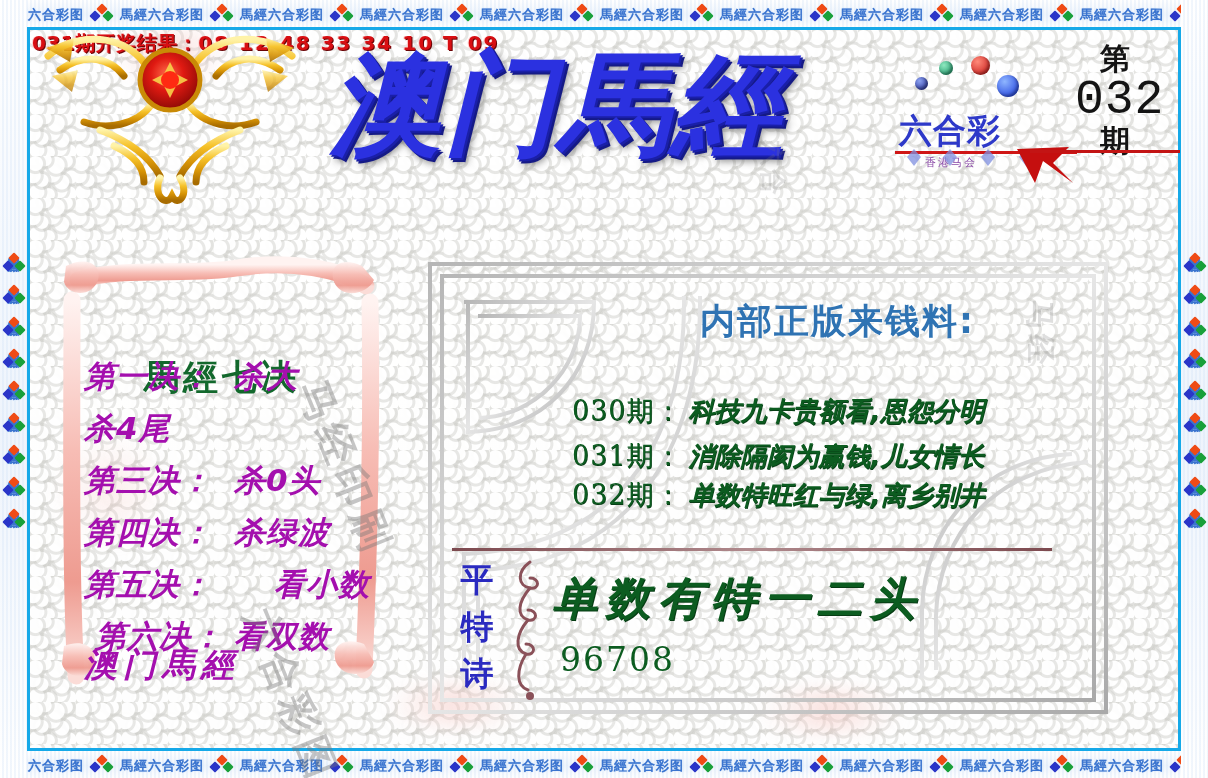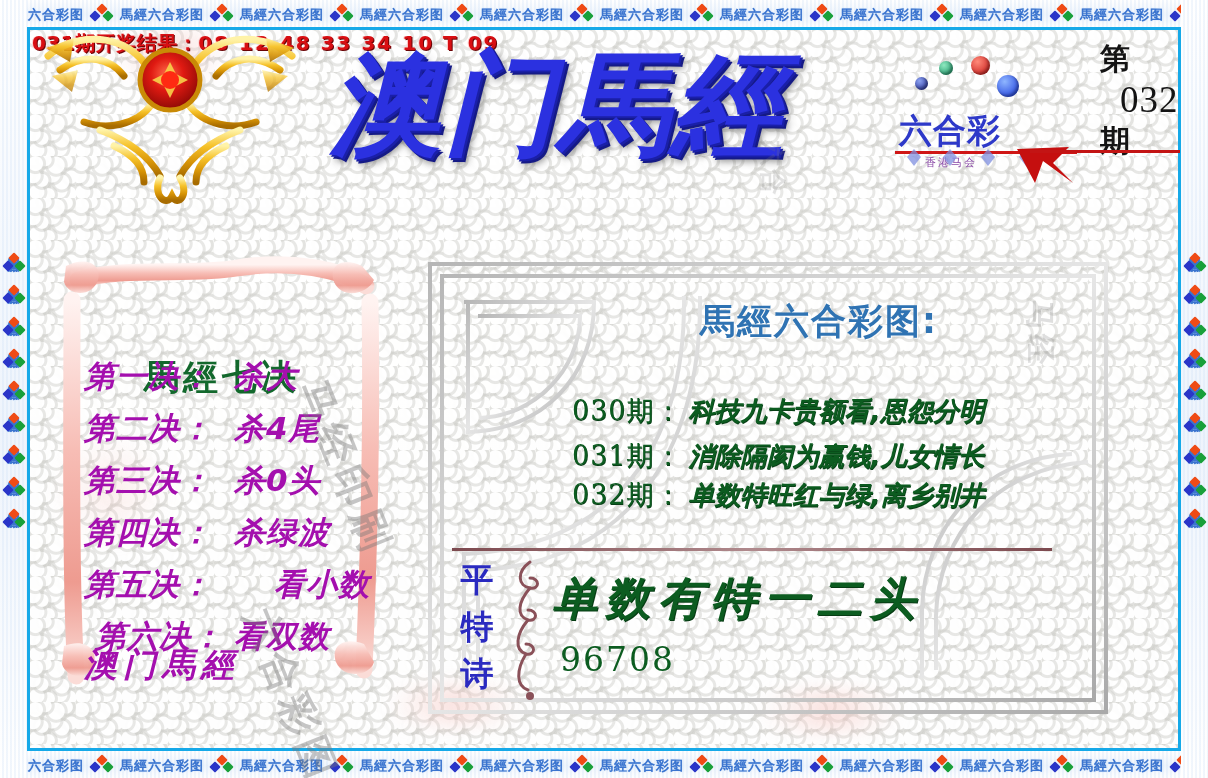--- a/index.html
+++ b/index.html
@@ -123,22 +123,22 @@
     color:#2e39c9; letter-spacing:1px; white-space:nowrap;
     text-shadow:1px 1px 0 rgba(255,255,255,.6);
   }
   .logoRule{ position:absolute; left:0; top:96px; width:182px; height:3px; background:#d01616; }
   .logoSub{ position:absolute; left:30px; top:100px; font-size:11px; color:#8a4aa8; letter-spacing:2px; }
 
   
   .issue{ position:absolute; left:1075px; top:42px; width:80px; text-align:center;
           font-family:"DejaVu Serif","Liberation Serif",serif; color:#141414; }
   .issue .k{ font-size:30px; font-weight:bold; line-height:34px; }
-  .issue .n{ font-size:37px; font-weight:normal; line-height:48px; letter-spacing:1px;
-             font-family:Liberation Serif, serif;margin-left:45px; }
+  .issue .n{ font-size:48px; font-weight:normal; line-height:48px; letter-spacing:1px;
+             font-family:Liberation Mono, monospace; }
 
   
   .slogan{
     position:absolute; left:248px; top:185px; width:720px;
     font-size:28px; font-weight:bold; font-style:italic; color:#16913a;
     letter-spacing:0px; white-space:nowrap;
     text-shadow:1px 1px 0 #0a5e23;
     font-family:"DejaVu Sans","Liberation Sans",sans-serif;
   }
 
@@ -582,21 +582,20 @@
     </svg>
   </div>
 
   <div class="listTitle">馬經七决</div>
   <div id="leftRows">
       <div class="row" style="top: 352px;">
         <span class="lbl">第一决：</span>
         <span class="val">杀大</span>
       </div>
       <div class="row" style="top: 404px;">
-        <span class="lbl">第二决：</span>
         <span class="val">杀4尾</span>
       </div>
       <div class="row" style="top: 456px;">
         <span class="lbl">第三决：</span>
         <span class="val">杀0头</span>
       </div>
       <div class="row" style="top: 508px;">
         <span class="lbl">第四决：</span>
         <span class="val">杀绿波</span>
       </div>
@@ -626,21 +625,21 @@
         <path d="M40 44 L170 44 C 170 120, 118 172, 44 174 L44 44"></path>
         <path d="M54 58 L156 58 C 156 112, 110 158, 56 160"></path>
         <path d="M260 38 C 262 190, 190 288, 40 296 L40 420"></path>
         <path d="M276 38 C 278 200, 198 306, 54 312 L54 408"></path>
         <path d="M648 196 C 560 200, 500 268, 498 352 L498 420"></path>
         <path d="M664 204 C 572 210, 514 276, 512 358 L512 412"></path>
       </g>
     </svg>
   </div>
 
-  <div class="rightTitle">馬經六合彩图:</div>
+  <div class="rightTitle">内部正版来钱料:</div>
   <div id="preds">
       <div class="pred" style="top: 390px;">
         <span class="pk">030期：</span>
         <span>科技九卡贵额看,恩怨分明</span>
       </div>
       <div class="pred" style="top: 432px; align-items: flex-end;">
         <span class="pk">031期：</span>
         <span>消除隔阂为赢钱,儿女情长</span>
       </div>
       <div class="pred" style="top: 474px;">

